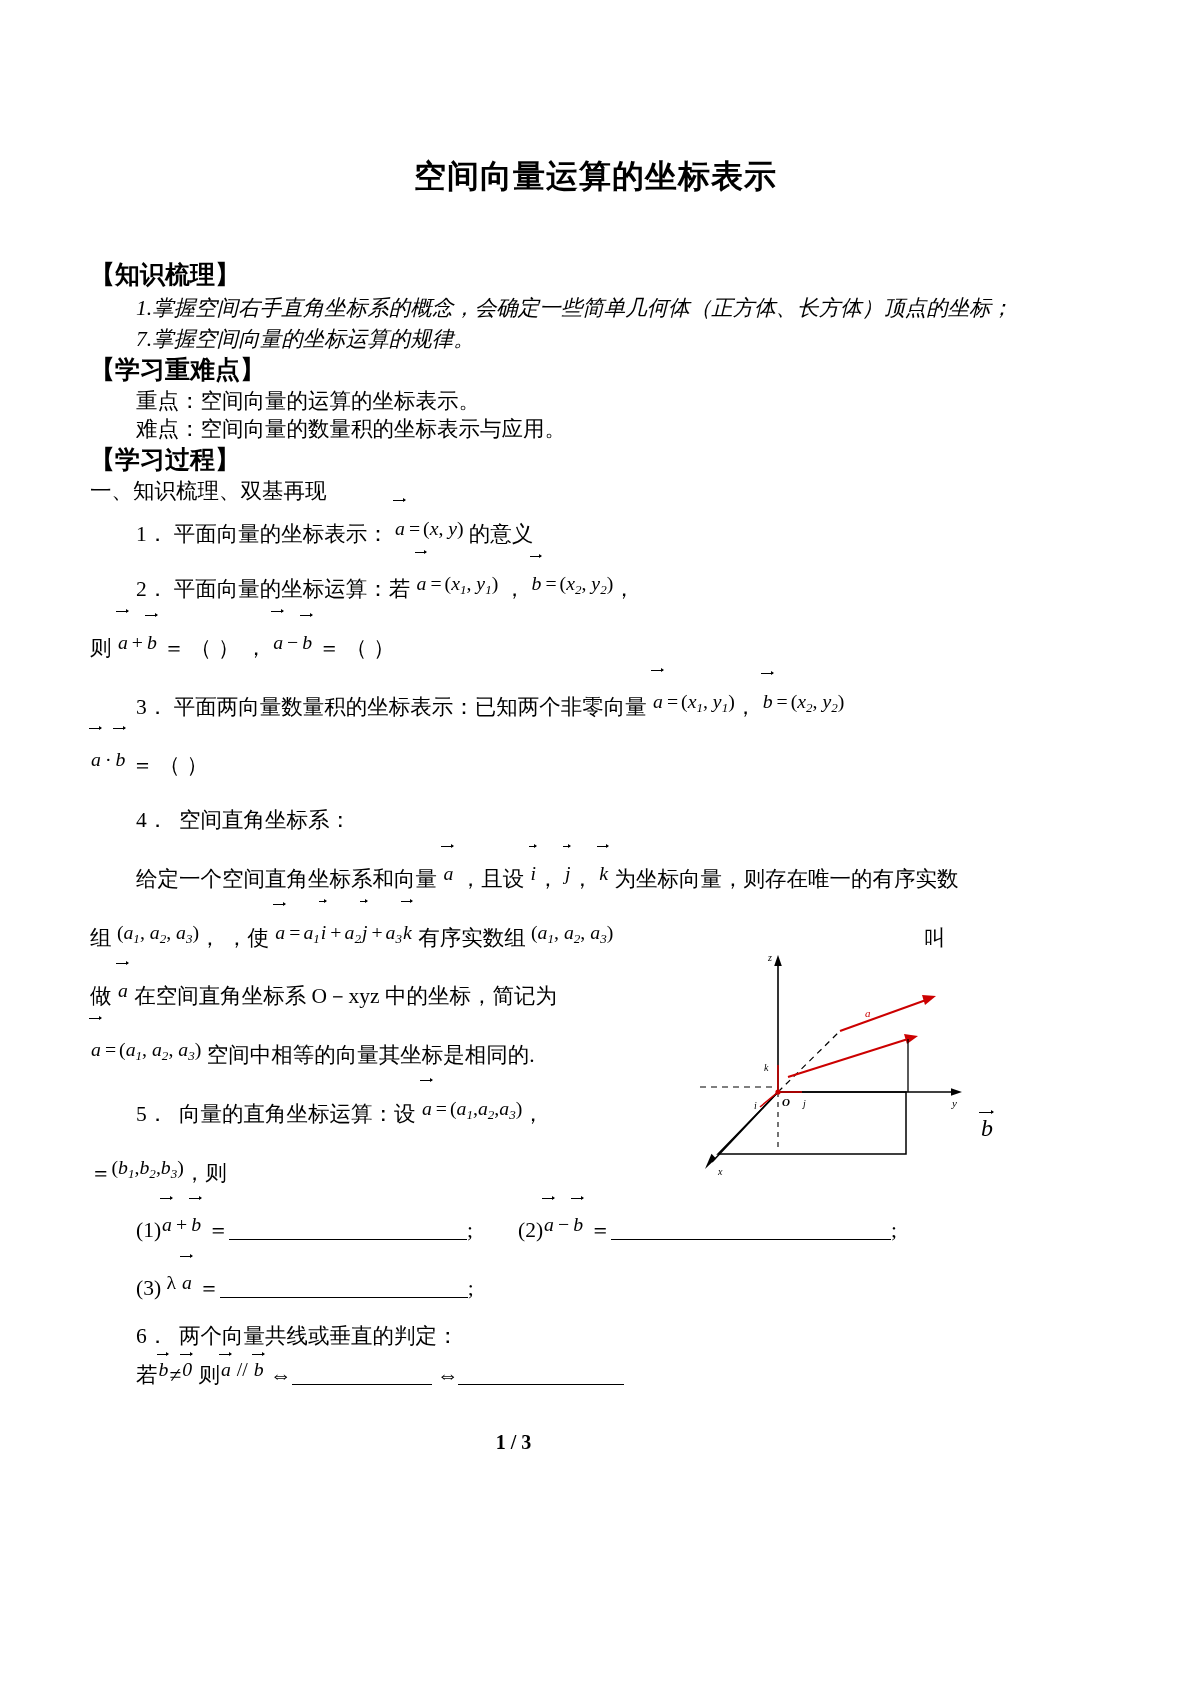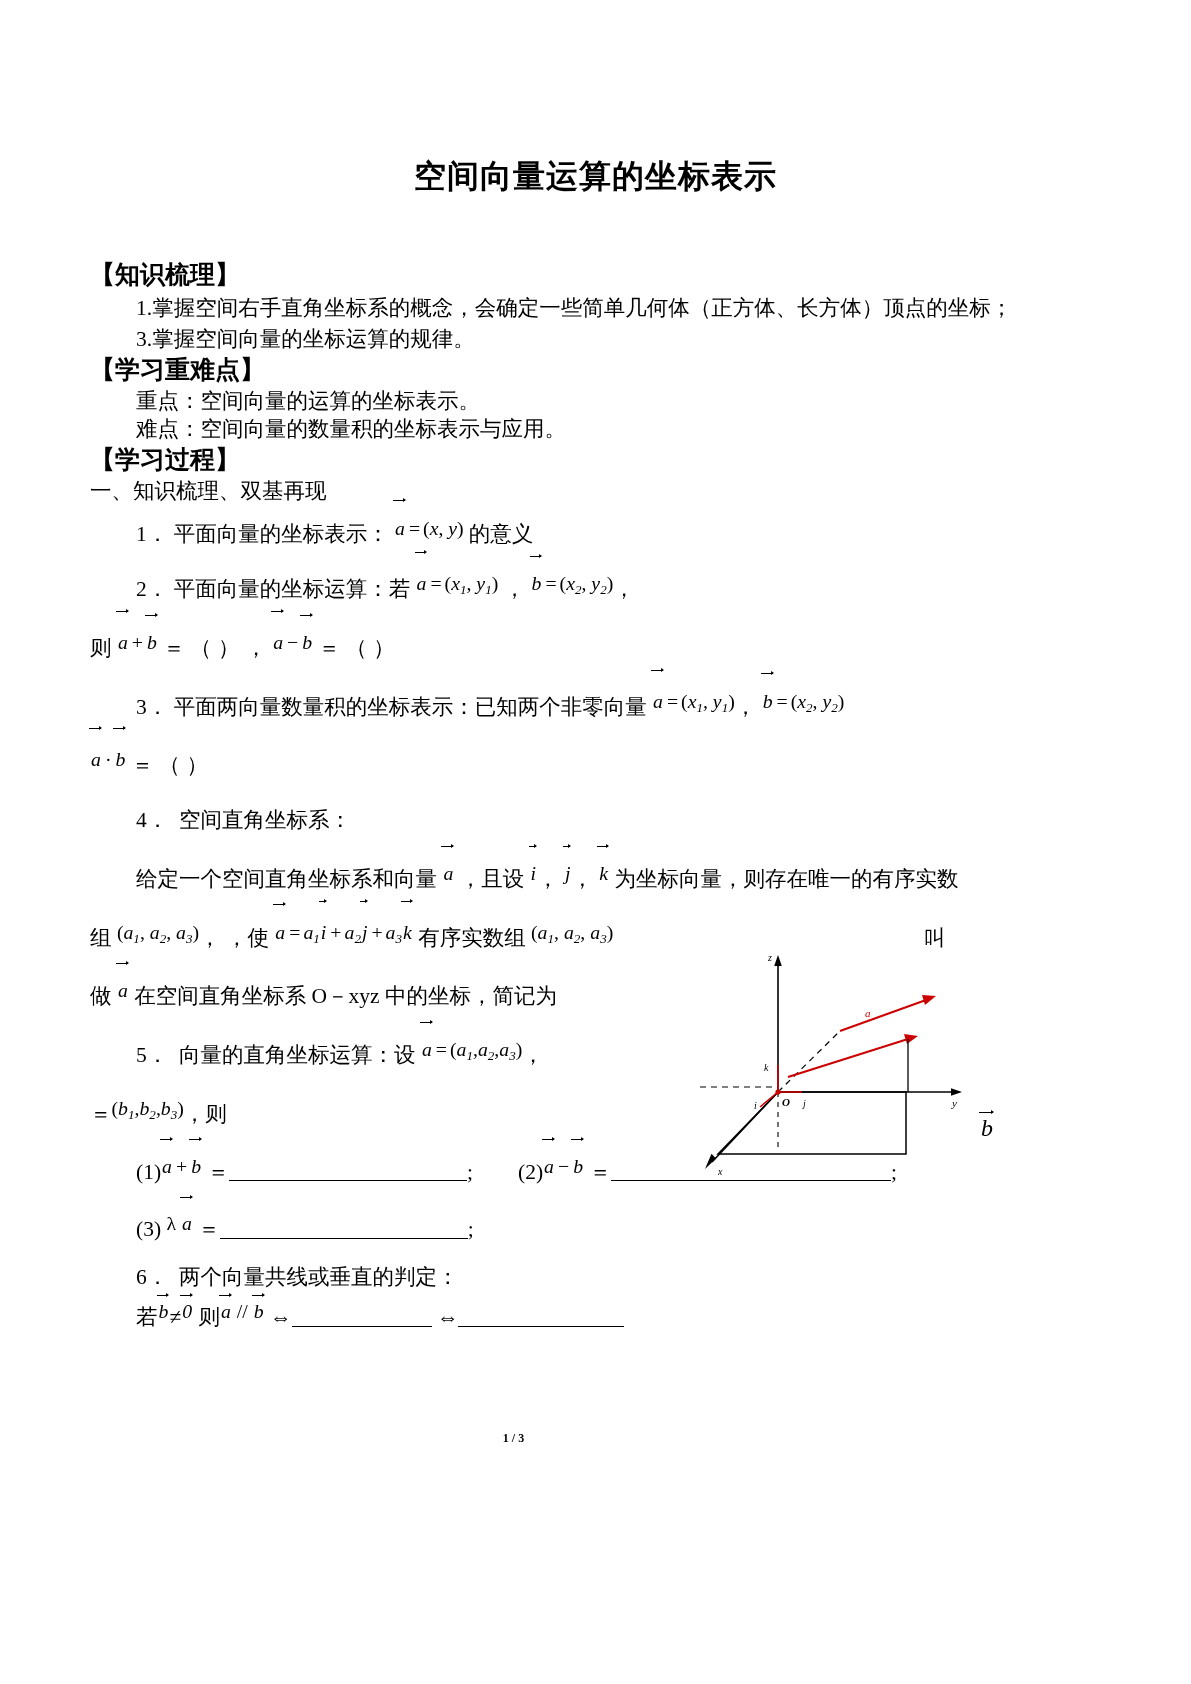--- a/index.html
+++ b/index.html
@@ -42,21 +42,21 @@
     font-size: 25px;
     font-weight: bold;
     margin: 0 0 2px 0;
     line-height: 1.28;
   }
   .para {
     font-size: 21.5px;
     line-height: 1.42;
     margin: 0;
   }
-  .indent1 { text-indent: 46px; }
+  .indent1 { text-indent: 46px; font-style: italic; }
   .indent-item { padding-left: 46px; }
   .tight { line-height: 1.30; }
   .mrow {
     font-size: 21.5px;
     line-height: 2.25;
     margin: 0;
     white-space: nowrap;
   }
   .spaced { line-height: 2.55; }
   
@@ -122,21 +122,21 @@
     position: absolute;
     left: 428px;
     top: 0;
   }
   .footer {
     position: absolute;
     left: 0;
     top: 1424px;
     width: 1027px;
     text-align: center;
-    font-size: 12px;
+    font-size: 20px;
     font-weight: bold;
     font-family: Liberation Serif, serif;
   }
   .figure {
     position: absolute;
     left: 690px;
     top: 940px;
     width: 320px;
     height: 250px;
   }
@@ -153,21 +153,21 @@
 <body>
 
 <div class="page">
 
   <div class="doc-title">空间向量运算的坐标表示</div>
 
   <div class="content">
 
     <div class="sec-head">【知识梳理】</div>
     <p class="para indent1">1.掌握空间右手直角坐标系的概念，会确定一些简单几何体（正方体、长方体）顶点的坐标；</p>
-    <p class="para indent1">3.掌握空间向量的坐标运算的规律。</p>
+    <p class="para indent1">7.掌握空间向量的坐标运算的规律。</p>
 
     <div class="sec-head">【学习重难点】</div>
     <p class="para indent-item tight">重点：空间向量的运算的坐标表示。</p>
     <p class="para indent-item tight">难点：空间向量的数量积的坐标表示与应用。</p>
 
     <div class="sec-head">【学习过程】</div>
     <p class="para tight">一、知识梳理、双基再现</p>
 
     <p class="mrow" style="padding-left:46px;">
       <span>1．</span>
@@ -235,20 +235,24 @@
       <span style="display:inline-block;width:300px;"></span>
       <span>叫</span>
     </p>
 
     <p class="mrow spaced">
       <span>做</span>
       <span class="sup-math"><span class="vec tall">a</span></span>
       <span>在空间直角坐标系 O－xyz 中的坐标，简记为</span>
     </p>
 
+    <p class="mrow spaced">
+      <span class="sup-math"><span class="vec">a</span><span class="op">=</span>(<span class="mi">a</span><sub>1</sub>,&nbsp;<span class="mi">a</span><sub>2</sub>,&nbsp;<span class="mi">a</span><sub>3</sub>)</span>
+      <span>空间中相等的向量其坐标是相同的.</span>
+    </p>
 
     <p class="mrow spaced" style="padding-left:46px;">
       <span>5．</span>&nbsp;
       <span>向量的直角坐标运算：设</span>
       <span class="sup-math"><span class="vec tall">a</span><span class="op">=</span></span><span class="sup-math">(<span class="mi">a</span><sub>1</sub>,<span class="mi">a</span><sub>2</sub>,<span class="mi">a</span><sub>3</sub>)</span><span>，</span>
     </p>
 
     <p class="mrow spaced">
       <span>＝</span><span class="sup-math">(<span class="mi">b</span><sub>1</sub>,<span class="mi">b</span><sub>2</sub>,<span class="mi">b</span><sub>3</sub>)</span><span>，则</span>
     </p>

